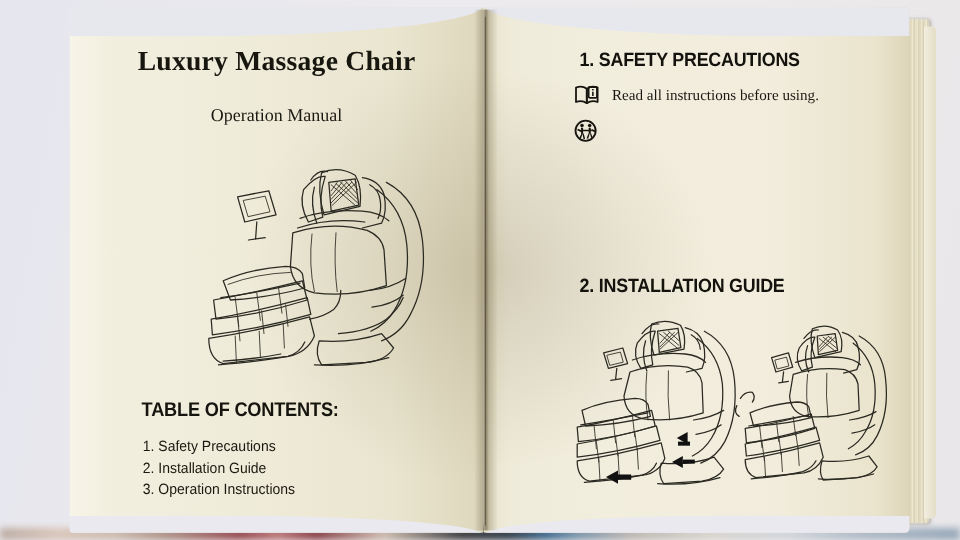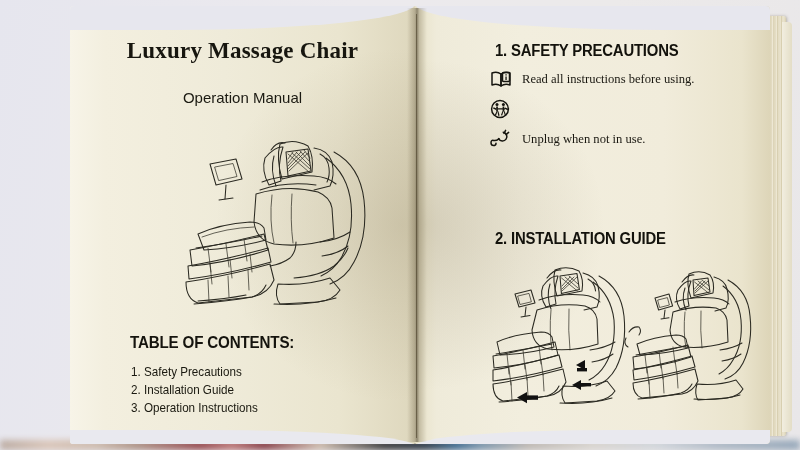--- a/index.html
+++ b/index.html
@@ -13,21 +13,21 @@
   
   .backdrop{position:absolute;inset:0;
     background:linear-gradient(100deg,#e6e6ee 0%,#eceaee 40%,#eceaea 70%,#e9e7e9 100%);}
   .table-strip{position:absolute;left:0;right:0;bottom:0;height:10px;
     background:linear-gradient(90deg,#b8a79c 0%,#d9c3b4 6%,#cbb7a8 12%,#a88b7c 17%,
       #8d3a3f 25%,#b66a6a 29%,#7d2e36 33%,#c9b6a6 40%,#2a2a2c 48%,#1d2a38 53%,
       #2f5f86 57%,#6d8ba4 60%,#b9b3ad 66%,#d6d2cc 74%,#cfd4da 82%,#a8b4c2 90%,#8fa3b6 100%);
     filter:blur(3px);opacity:.92;}
 
   
-  .book{position:absolute;left:70px;top:6px;width:700px;height:438px;}
+  .book{position:absolute;left:58px;top:6px;width:700px;height:438px;}
 
   .page{position:absolute;top:0;height:438px;overflow:hidden;}
   .page-left{left:0;width:345px;
     background:
       radial-gradient(120% 90% at 96% 50%, rgba(120,105,70,.20) 0%, rgba(120,105,70,0) 45%),
       linear-gradient(90deg,#f7f4e8 0%,#f3efdf 10%,#efebd9 45%,#eae5cf 78%,#ded7bd 100%);
     border-radius:4px 1px 1px 3px;
   }
   .page-right{left:345px;width:355px;
     background:
@@ -58,21 +58,21 @@
   .edges-outer{position:absolute;left:712px;top:16px;width:10px;height:410px;
     background:linear-gradient(90deg,#f2eee0,#e3ddc6);border-radius:0 4px 4px 0;}
   .edges-left{position:absolute;left:672px;top:4px;width:18px;height:430px;
     background:linear-gradient(90deg,rgba(150,135,95,0),rgba(150,135,95,.30));}
 
   
   .title{position:absolute;left:0;width:345px;top:32px;text-align:center;
     font-family:"Liberation Serif",serif;font-weight:bold;font-size:23px;color:#17160f;
     letter-spacing:.2px;}
   .subtitle{position:absolute;left:0;width:345px;top:83px;text-align:center;
-    font-family:Liberation Sans, sans-serif;font-size:15px;color:#1b1a12;}
+    font-family:Liberation Serif, serif;font-size:15px;color:#1b1a12;}
 
   .toc-title{position:absolute;left:60px;top:327px;
     font-weight:bold;font-size:16.5px;color:#15140e;letter-spacing:-.2px;
     transform:scaleX(.92);transform-origin:left center;}
   .toc-cols{position:absolute;left:61px;top:358px;width:280px;display:flex;gap:23px;}
   .toc-col{display:flex;flex-direction:column;gap:1px;}
   .toc-item{font-size:12.4px;color:#1a1910;line-height:17px;white-space:nowrap;
     transform:scaleX(.94);transform-origin:left center;}
 
   .chair-main{position:absolute;left:104px;top:132px;width:215px;height:175px;}
@@ -217,30 +217,20 @@
                 <path d="M13.6 8.4h1.7v5h-1.7z"></path>
                 <path d="M15.6 9.2 l3 1.4 l.6 -1.4 l-3 -1.4z" transform="translate(0,1.6)"></path>
                 <path d="M13.4 13.2 l1 0 l-1.2 4.4 l-1.3 -.4z"></path>
                 <path d="M14.6 13.2 l1 0 l1.6 4.4 l-1.2 .5z"></path>
                 <path d="M8.6 10.2 h7.4 v1.2 h-7.4z"></path>
               </g>
             </svg>
           </span>
         </div>
 
-        <div class="safety-row">
-          <span class="safety-ico">
-            <svg viewBox="0 0 26 22" width="26" height="22">
-              <path class="ico" d="M14.2 4.2 a4.4 4.4 0 1 1 -4.6 6.4"></path>
-              <path class="ico" d="M16.6 2.4 l-1.6 3 M19.6 4.4 l-2.6 2.2"></path>
-              <path class="ico" d="M10 10.8 q-3 2.2 -5.4 1.6 q-2.6 -.6 -2.6 2.4 q0 2.8 2.6 2.8 q2.4 0 2.4 -2.4"></path>
-            </svg>
-          </span>
-          <span class="safety-txt">Unplug when not in use.</span>
-        </div>
       </div>
 
       <div class="h-sec" id="h2">2. INSTALLATION GUIDE</div>
 
       <div class="inst-chairs">
         <svg viewBox="0 0 272 160" width="272" height="160">
 
           <g>
 
             <path class="ln" d="M22 30 l16 -4 l4 13 l-16 4 z"></path>

